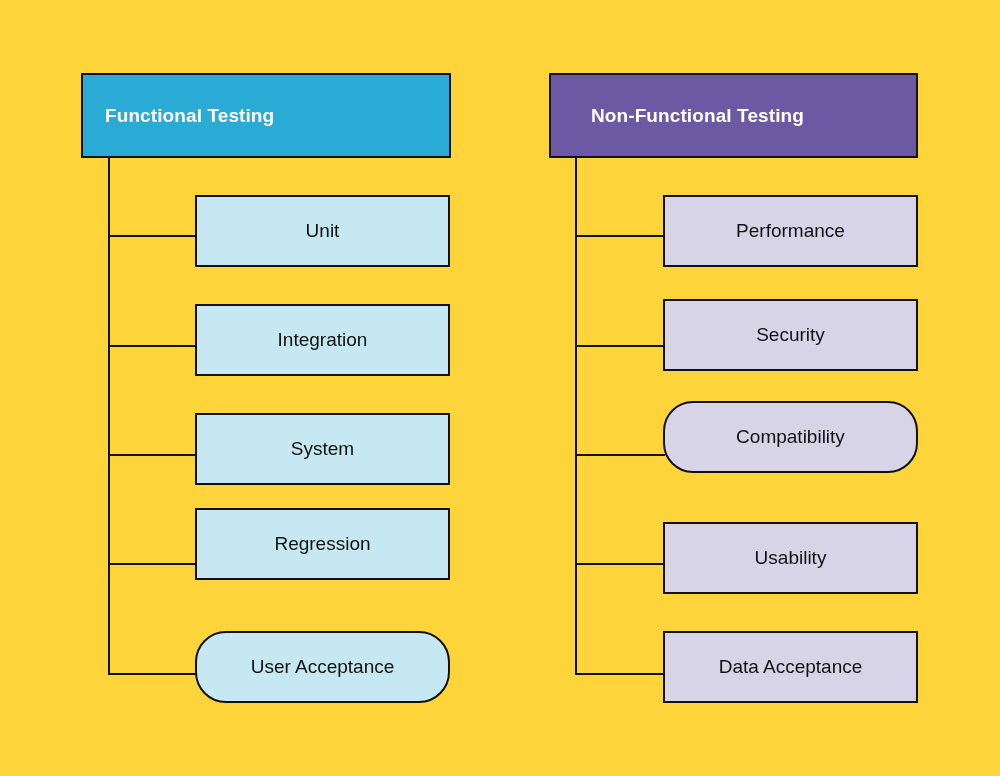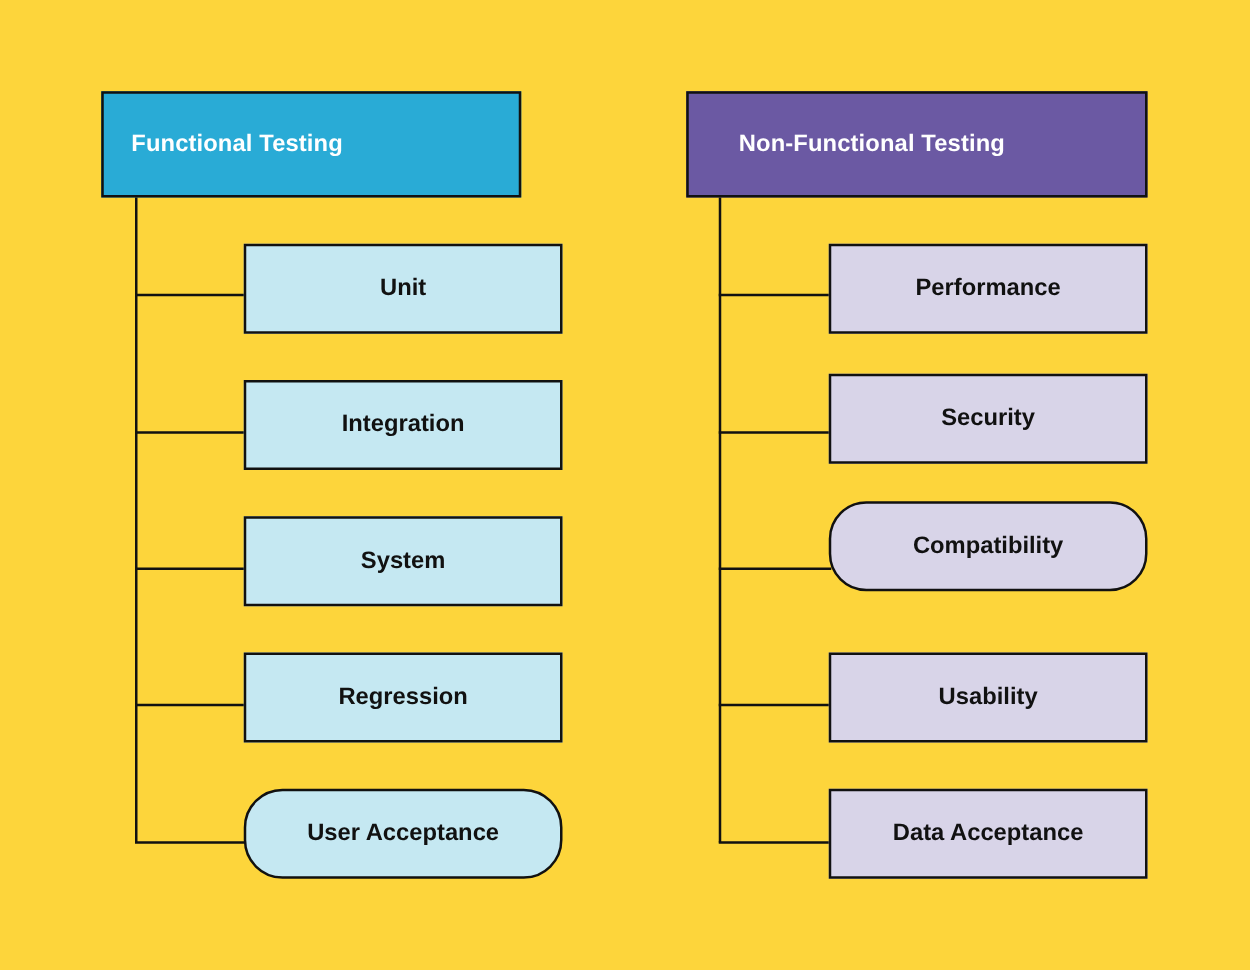--- a/index.html
+++ b/index.html
@@ -29,21 +29,21 @@
   .branch-header .header-label {
     font-size: 19px;
     font-weight: bold;
     color: #ffffff;
     letter-spacing: 0.1px;
     white-space: nowrap;
   }
   #header-functional {
     left: 81px;
     top: 73px;
-    width: 336px;
+    width: 370px;
     height: 85px;
     background: #29abd6;
   }
   #header-nonfunctional {
     left: 549px;
     top: 73px;
     width: 369px;
     height: 85px;
     background: #6b59a3;
     padding-left: 40px;
@@ -53,21 +53,21 @@
     box-sizing: border-box;
     border: 2px solid #111111;
     width: 255px;
     height: 72px;
     display: flex;
     align-items: center;
     justify-content: center;
   }
   .leaf-node .leaf-label {
     font-size: 19px;
-    font-weight: bold;
+    font-weight: normal;
     color: #111111;
     white-space: nowrap;
   }
   .leaf-left {
     left: 195px;
     background: #c5e8f2;
   }
   .leaf-right {
     left: 663px;
     background: #d8d4e8;
@@ -120,21 +120,21 @@
 
   <div class="leaf-node leaf-left" style="top:195px;">
     <span class="leaf-label">Unit</span>
   </div>
   <div class="leaf-node leaf-left" style="top:304px;">
     <span class="leaf-label">Integration</span>
   </div>
   <div class="leaf-node leaf-left" style="top:413px;">
     <span class="leaf-label">System</span>
   </div>
-  <div class="leaf-node leaf-left" style="top:522px;text-align:center;">
+  <div class="leaf-node leaf-left" style="top:508px;text-align:center;">
     <span class="leaf-label">Regression</span>
   </div>
   <div class="leaf-node leaf-left" style="top:631px;border-radius:31px;">
     <span class="leaf-label">User Acceptance</span>
   </div>
 
   <div class="branch-header" id="header-nonfunctional">
     <span class="header-label">Non-Functional Testing</span>
   </div>
 

